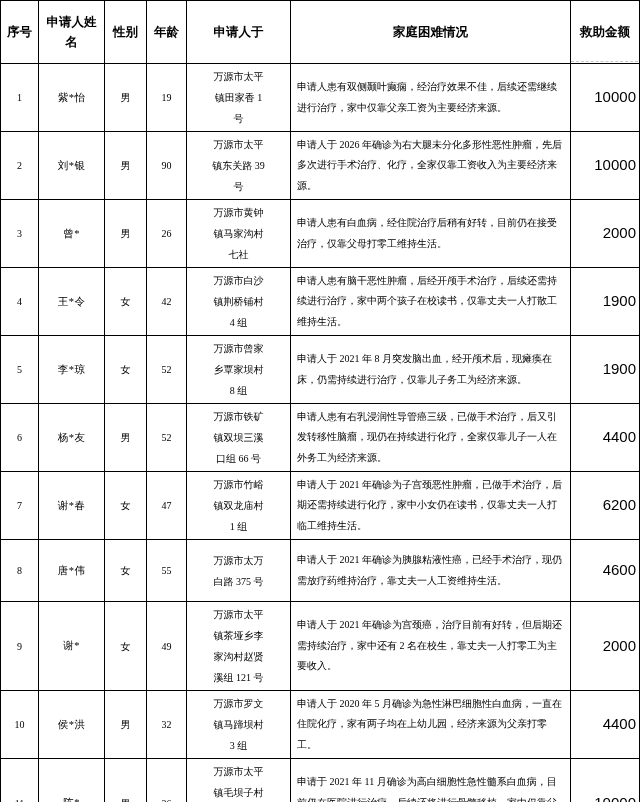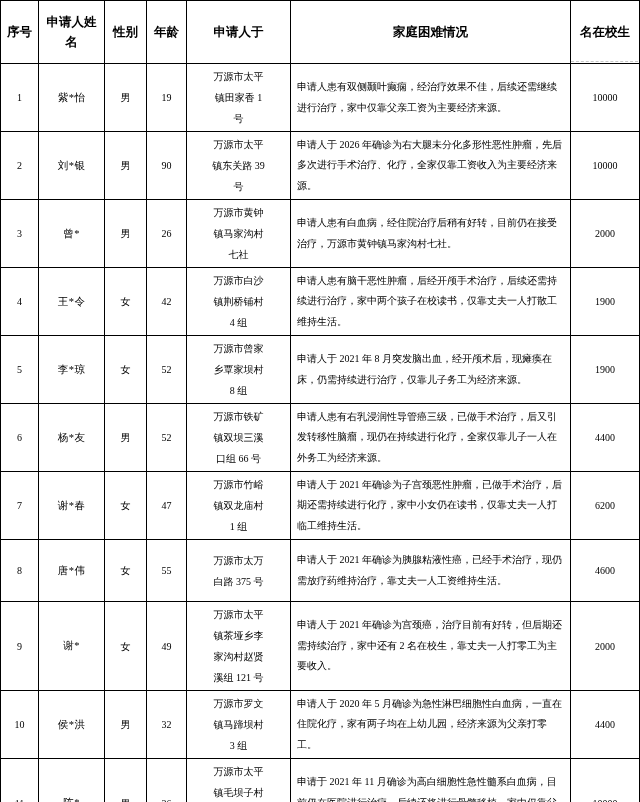--- a/index.html
+++ b/index.html
@@ -26,21 +26,21 @@
     font-size:12.5px;
     height:58px;
     line-height:1.6;
     padding:2px 6px;
   }
   tbody tr{height:62px;}
   td.c-no{font-size:10px;}
   td.c-name{font-size:10.5px;letter-spacing:.5px;}
   td.c-addr{font-size:10px;line-height:2.1;padding:2px 24px;}
   td.c-situation{font-size:10px;line-height:2.05;padding:2px 6px;text-align:left;}
-  td.c-amount{font-size:10px;font-family:Liberation Serif, serif;}
+  td.c-amount{font-size:15px;font-family:Liberation Sans, sans-serif;text-align:right;}
   tfoot tr{height:30px;}
   tfoot td{font-size:11px;}
   tfoot td.f-total{font-size:15px;}
   .dashed-artifact{
     position:absolute;
     left:571px;top:61px;width:67px;height:0;
     border-top:1px dashed #c8c8c8;
     pointer-events:none;
   }
 </style>
@@ -58,21 +58,21 @@
     <col style="width:69px">
   </colgroup>
   <thead>
     <tr>
       <th>序号</th>
       <th>申请人姓名</th>
       <th>性别</th>
       <th>年龄</th>
       <th>申请人于</th>
       <th>家庭困难情况</th>
-      <th>名在校生</th>
+      <th>救助金额</th>
     </tr>
   </thead>
   <tbody id="rows-body">
   <tr>
     <td class="c-no">1</td>
     <td class="c-name">紫*怡</td>
     <td class="c-gender">男</td>
     <td class="c-age">19</td>
     <td class="c-addr">万源市太平镇田家香 1 号</td>
     <td class="c-situation">申请人患有双侧颞叶癫痫，经治疗效果不佳，后续还需继续进行治疗，家中仅靠父亲工资为主要经济来源。</td>
@@ -88,21 +88,21 @@
     <td class="c-situation">申请人于 2026 年确诊为右大腿未分化多形性恶性肿瘤，先后多次进行手术治疗、化疗，全家仅靠工资收入为主要经济来源。</td>
     <td class="c-amount">10000</td>
   </tr>
 
   <tr>
     <td class="c-no">3</td>
     <td class="c-name">曾*</td>
     <td class="c-gender">男</td>
     <td class="c-age">26</td>
     <td class="c-addr">万源市黄钟镇马家沟村七社</td>
-    <td class="c-situation">申请人患有白血病，经住院治疗后稍有好转，目前仍在接受治疗，万源市黄钟镇马家沟村七社。</td>
+    <td class="c-situation">申请人患有白血病，经住院治疗后稍有好转，目前仍在接受治疗，仅靠父母打零工维持生活。</td>
     <td class="c-amount">2000</td>
   </tr>
 
   <tr>
     <td class="c-no">4</td>
     <td class="c-name">王*令</td>
     <td class="c-gender">女</td>
     <td class="c-age">42</td>
     <td class="c-addr">万源市白沙镇荆桥铺村 4 组</td>
     <td class="c-situation">申请人患有脑干恶性肿瘤，后经开颅手术治疗，后续还需持续进行治疗，家中两个孩子在校读书，仅靠丈夫一人打散工维持生活。</td>

